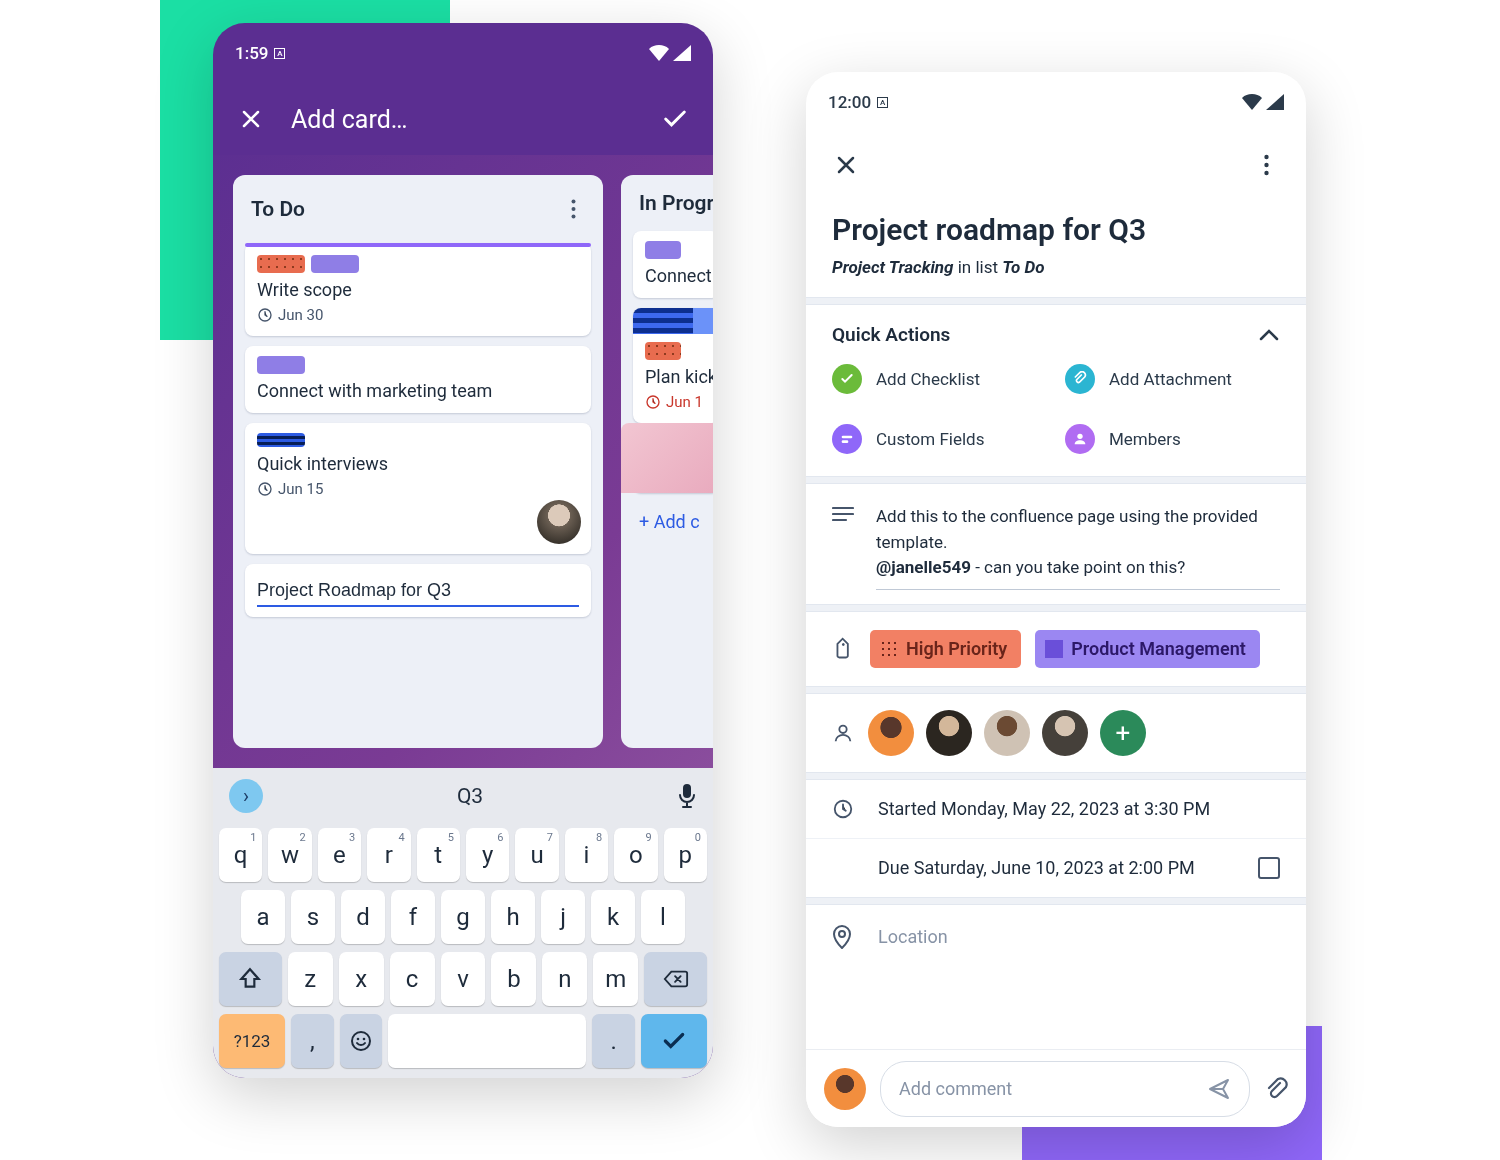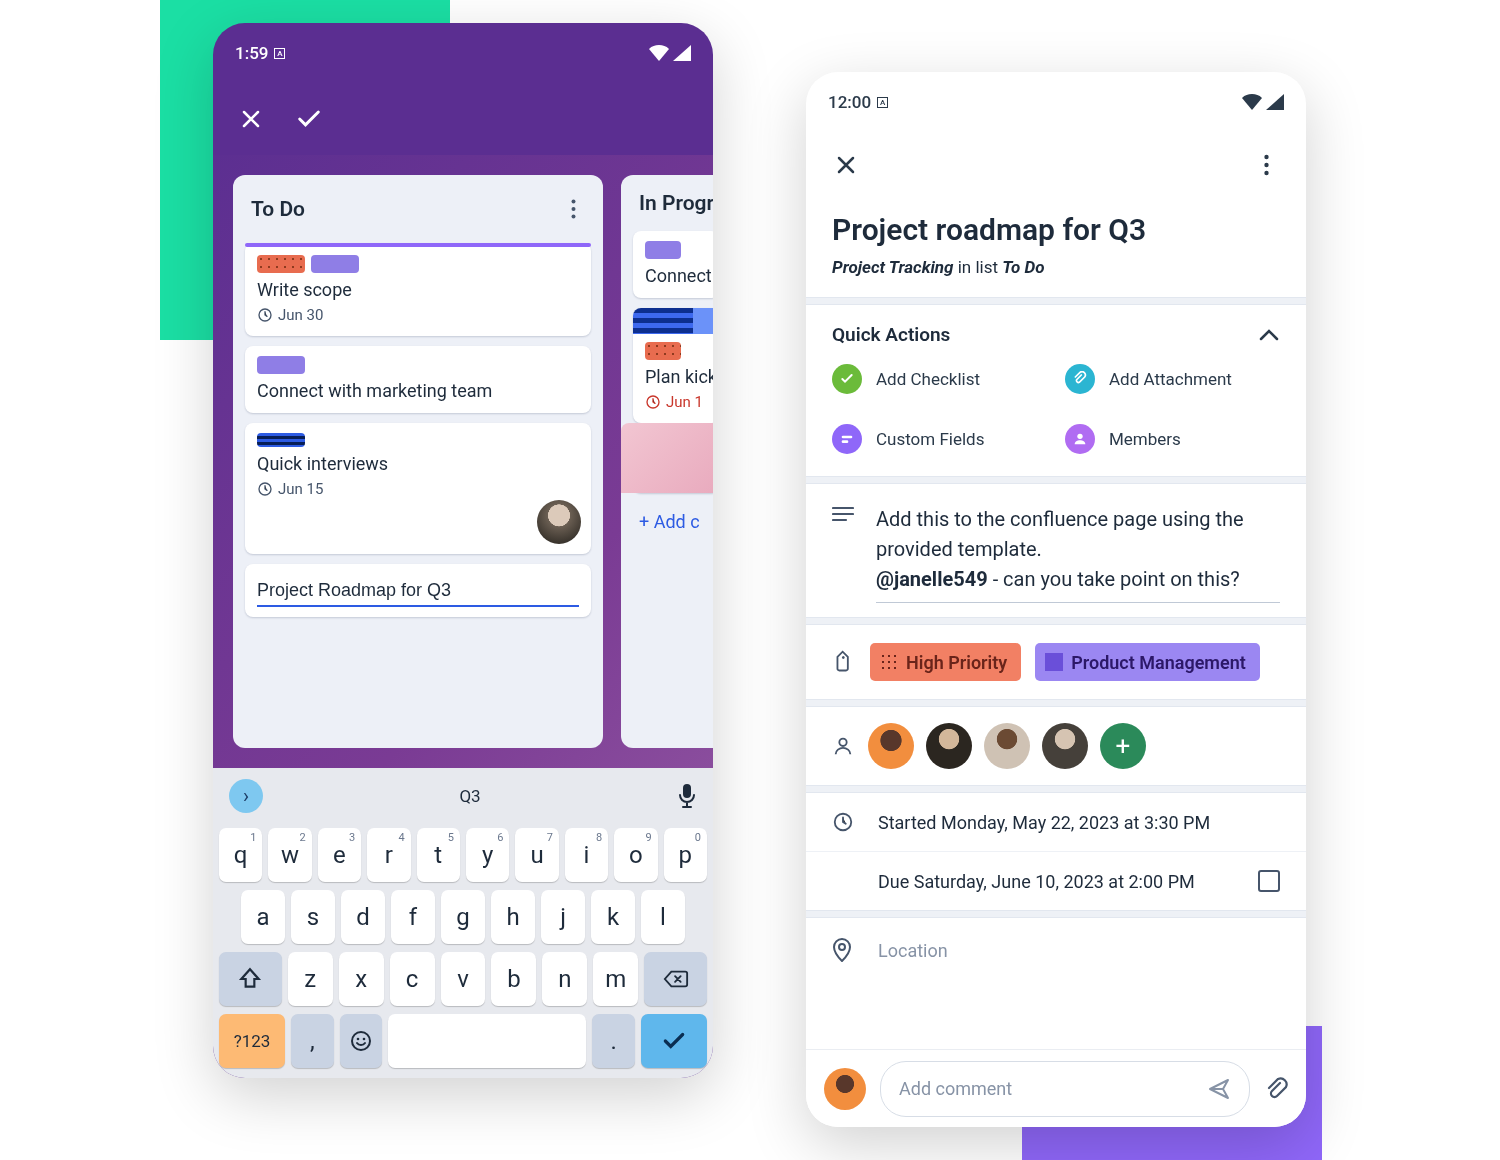--- a/index.html
+++ b/index.html
@@ -109,21 +109,21 @@
     font-size: 18px; color:#1e2b3b; width:100%; outline:none; padding-bottom:4px;
     background:transparent;
   }
   .cover-img { height:70px; margin:-10px -12px 0; border-radius:8px 8px 0 0; background:linear-gradient(135deg,#f2c6d2,#e8a8bc); }
   .add-card-link { color:#2d5be3; font-size:18px; padding:8px 6px; }
 
   
   .kbd-area { background:#e7e9ee; height:310px; display:flex; flex-direction:column; }
   .kbd-suggest { height:56px; display:flex; align-items:center; padding:0 16px; gap:12px; }
   .chev-circle { width:34px; height:34px; border-radius:50%; background:#7ec8f0; display:flex; align-items:center; justify-content:center; color:#1d3d66; font-size:20px;}
-  .suggest-text { flex:1; text-align:center; font-size:17px; color:#1e2b3b;}
+  .suggest-text { flex:1; text-align:center; font-size:21px; color:#1e2b3b;}
   .mic { font-size:22px; color:#1e2b3b;}
   .kbd-rows { padding: 4px 6px 0; display:flex; flex-direction:column; gap:8px; }
   .krow { display:flex; gap:6px; justify-content:center; }
   .key { background:#fff; border-radius:7px; height:54px; flex:1; display:flex; align-items:center; justify-content:center; font-size:24px; color:#1e2b3b; position:relative; box-shadow:0 1px 1px rgba(0,0,0,0.2);}
   .key .sup { position:absolute; top:3px; right:6px; font-size:11px; color:#6b788e;}
   .key.shift, .key.back { flex:1.4; background:#c9d3e3;}
   .key.num { background:#fdba74; flex:1.4; font-size:17px;}
   .key.comma, .key.dot, .key.emoji { background:#c9d3e3; flex:0.9;}
   .key.space { flex:4.2; }
   .key.enter { flex:1.4; background:#5fb7ec; color:#0a2e52;}
@@ -141,21 +141,21 @@
   .p2-sub b, .p2-sub i { font-weight:700; font-style:italic;}
   .section-divider { height:8px; background:#eef1f6; border-top:1px solid #e2e7ef; border-bottom:1px solid #e2e7ef;}
   .qa-header { display:flex; align-items:center; padding:18px 26px; font-size:19px; font-weight:600; color:#1e2b3b;}
   .qa-header .spacer{flex:1;}
   .qa-grid { display:grid; grid-template-columns:1fr 1fr; padding:0 26px 22px; row-gap:30px; column-gap:18px;}
   .qa-item { display:flex; align-items:center; gap:14px; font-size:17px; color:#2b3a4a;}
   .qa-icon { width:30px; height:30px; border-radius:50%; display:flex; align-items:center; justify-content:center; color:#fff; font-size:16px;}
   .qa-green{background:#6bbb3a;} .qa-cyan{background:#2bb5d2;} .qa-purple{background:#8f67f9;} .qa-violet{background:#b06cf2;}
   .desc-row { display:flex; gap:22px; padding:20px 26px 14px; }
   .desc-row .icon { color:#46556b; font-size:20px; padding-top:2px; }
-  .desc-text { font-size:20px; color:#1e2b3b; line-height:1.5; border-bottom:1px solid #c0c9d6; padding-bottom:8px; flex:1;}
+  .desc-text { font-size:17px; color:#1e2b3b; line-height:1.5; border-bottom:1px solid #c0c9d6; padding-bottom:8px; flex:1;}
   .desc-text .mention { font-weight:700; }
   .tag-row { display:flex; align-items:center; gap:14px; padding:18px 26px;}
   .tag-row .icon { color:#46556b; width:24px; transform:rotate(-45deg); }
   .tag { height:38px; border-radius:5px; display:flex; align-items:center; padding:0 14px 0 10px; font-size:18px; font-weight:600; gap:8px;}
   .tag-red { background:#f28064; color:#6a241a;}
   .tag-red::before{content:"";width:18px;height:18px;background:radial-gradient(circle,#6a241a 1.5px,transparent 1.5px);background-size:6px 6px;}
   .tag-purple { background:#9b87f2; color:#2c1868;}
   .tag-purple::before{content:"";width:18px;height:18px;background:#6a4fd9;}
   .members-row { display:flex; align-items:center; gap:12px; padding:16px 26px;}
   .members-row .icon{color:#46556b; width:24px;}
@@ -205,20 +205,21 @@
         </svg>
     </span>
   </div>
 
   <div class="p1-header">
     <div class="icon-btn">
       <svg width="24" height="24" viewBox="0 0 24 24">
           <path stroke="#fff" stroke-width="2.5" stroke-linecap="round" d="M5 5l14 14M19 5L5 19"></path>
         </svg>
     </div>
+    <div class="p1-title">Add card…</div>
     <div class="icon-btn">
       <svg width="28" height="28" viewBox="0 0 24 24">
           <path stroke="#fff" stroke-width="2.5" stroke-linecap="round" fill="none" d="M4 12l5 5L20 6"></path>
         </svg>
     </div>
   </div>
 
   <div class="board">
 
     <div class="list">

